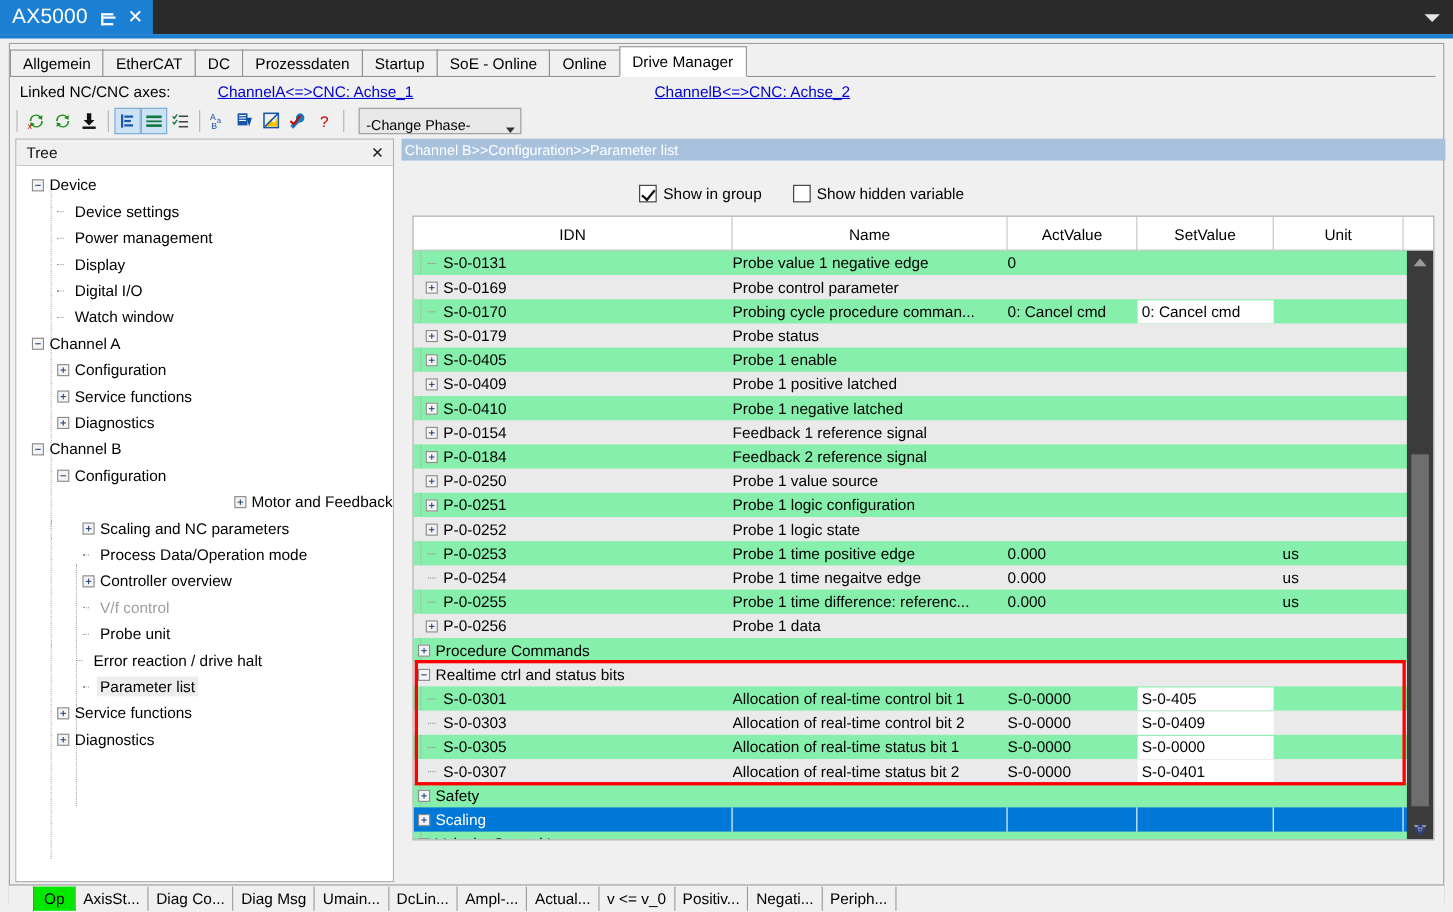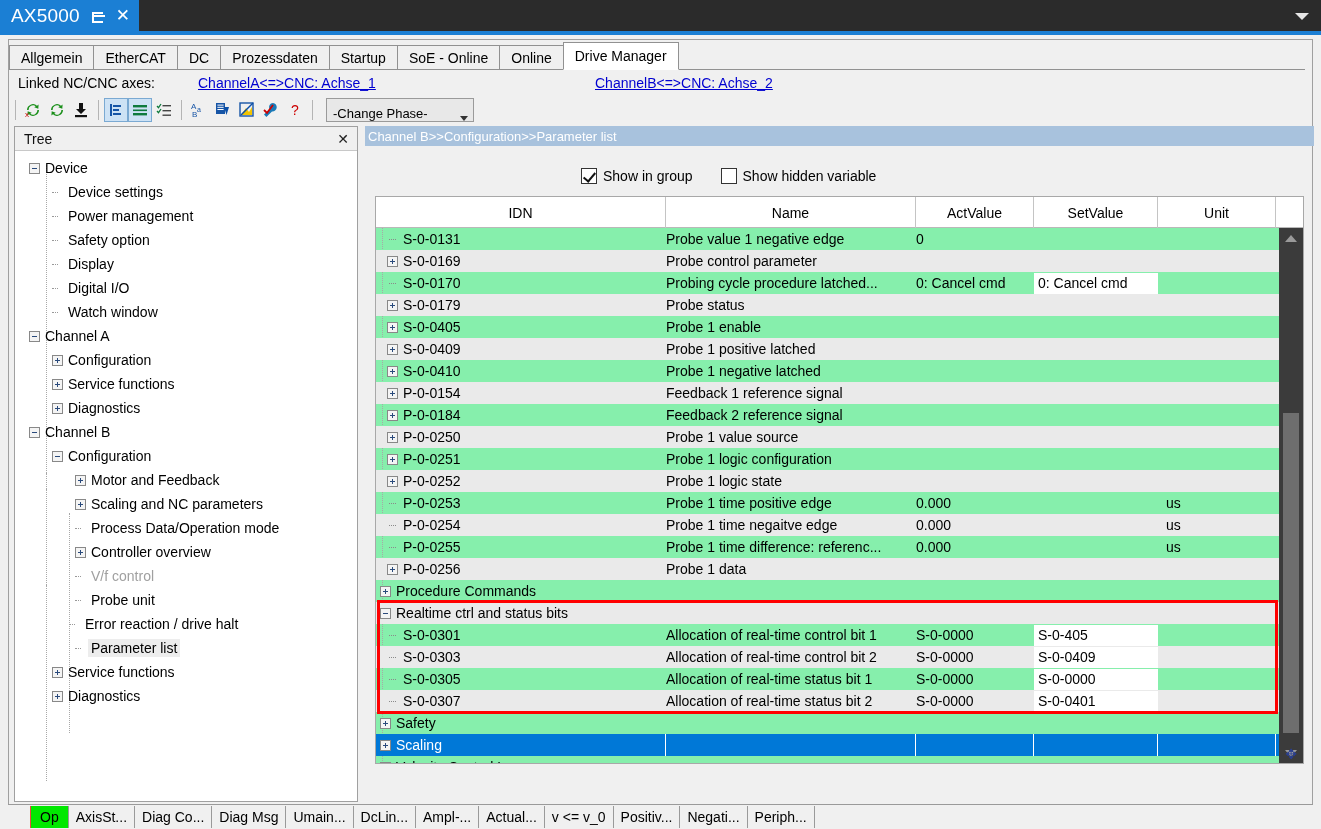--- a/index.html
+++ b/index.html
@@ -411,24 +411,20 @@
         <div class="tnode" style="padding-left: 37px;">
           <span class="dash"></span>
           <span class="lbl">Device settings</span>
         </div>
         <div class="tnode" style="padding-left: 37px;">
           <span class="dash"></span>
           <span class="lbl">Power management</span>
         </div>
         <div class="tnode" style="padding-left: 37px;">
           <span class="dash"></span>
-          <span class="lbl">Safety option</span>
-        </div>
-        <div class="tnode" style="padding-left: 37px;">
-          <span class="dash"></span>
           <span class="lbl">Display</span>
         </div>
         <div class="tnode" style="padding-left: 37px;">
           <span class="dash"></span>
           <span class="lbl">Digital I/O</span>
         </div>
         <div class="tnode" style="padding-left: 37px;">
           <span class="dash"></span>
           <span class="lbl">Watch window</span>
         </div>
@@ -449,21 +445,21 @@
           <span class="lbl">Diagnostics</span>
         </div>
         <div class="tnode" style="padding-left: 14px;">
           <span class="tog"></span>
           <span class="lbl">Channel B</span>
         </div>
         <div class="tnode" style="padding-left: 37px;">
           <span class="tog"></span>
           <span class="lbl">Configuration</span>
         </div>
-        <div class="tnode" style="padding-left: 60px;">
+        <div class="tnode" style="padding-left: 60px; justify-content: flex-end;">
           <span class="tog plus"></span>
           <span class="lbl">Motor and Feedback</span>
         </div>
         <div class="tnode" style="padding-left: 60px;">
           <span class="tog plus"></span>
           <span class="lbl">Scaling and NC parameters</span>
         </div>
         <div class="tnode" style="padding-left: 60px;">
           <span class="dash"></span>
           <span class="lbl">Process Data/Operation mode</span>
@@ -567,21 +563,21 @@
             <div class="cell c-pad"></div>
           </div>
           <div class="row">
             <div class="cell c-idn indent1 ">
               <span class="grpnode">
                 <span class="leafdash"></span>
                 <span>S-0-0170</span>
               </span>
             </div>
             <div class="cell c-name">
-              <span>Probing cycle procedure latched...</span>
+              <span>Probing cycle procedure comman...</span>
             </div>
             <div class="cell c-act">
               <span>0: Cancel cmd</span>
             </div>
             <div class="cell c-set">
               <span class="setfield">0: Cancel cmd</span>
             </div>
             <div class="cell c-unit">
               <span></span>
             </div>

